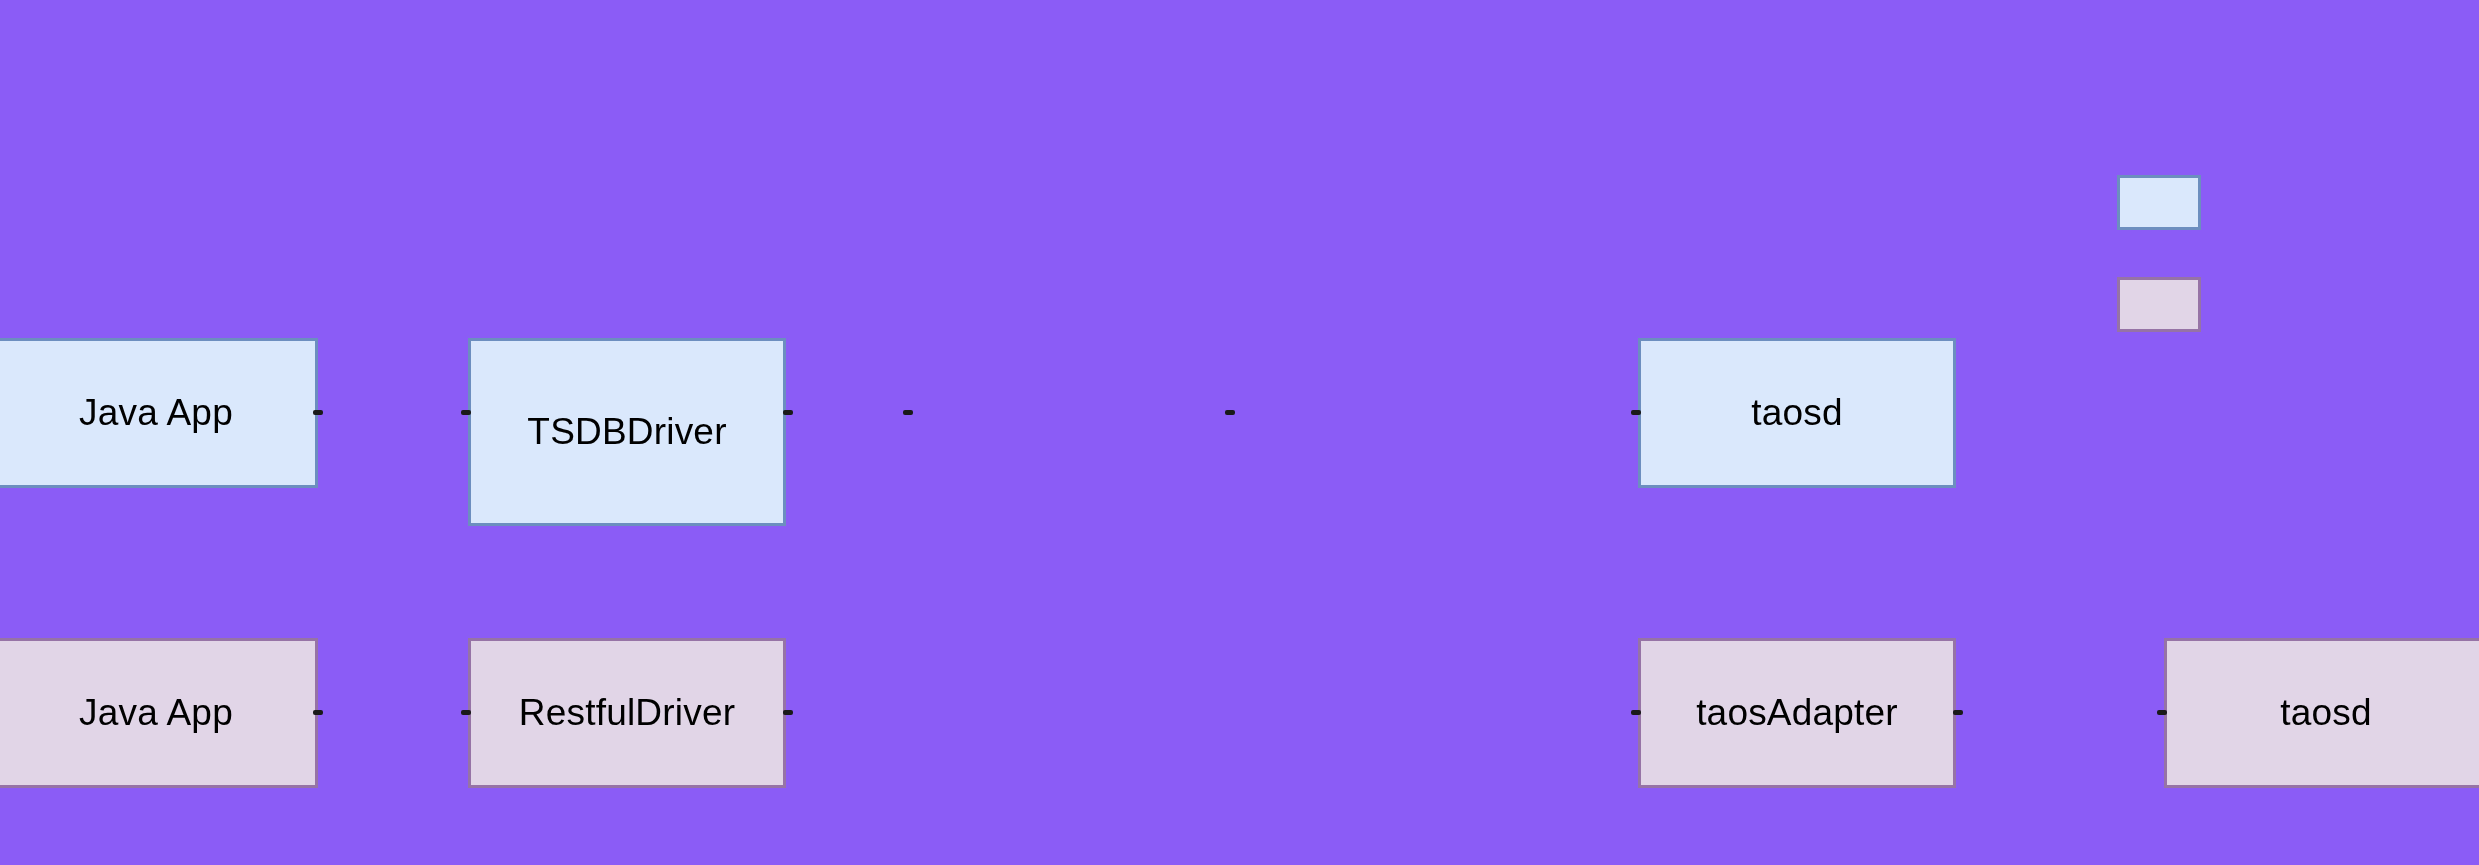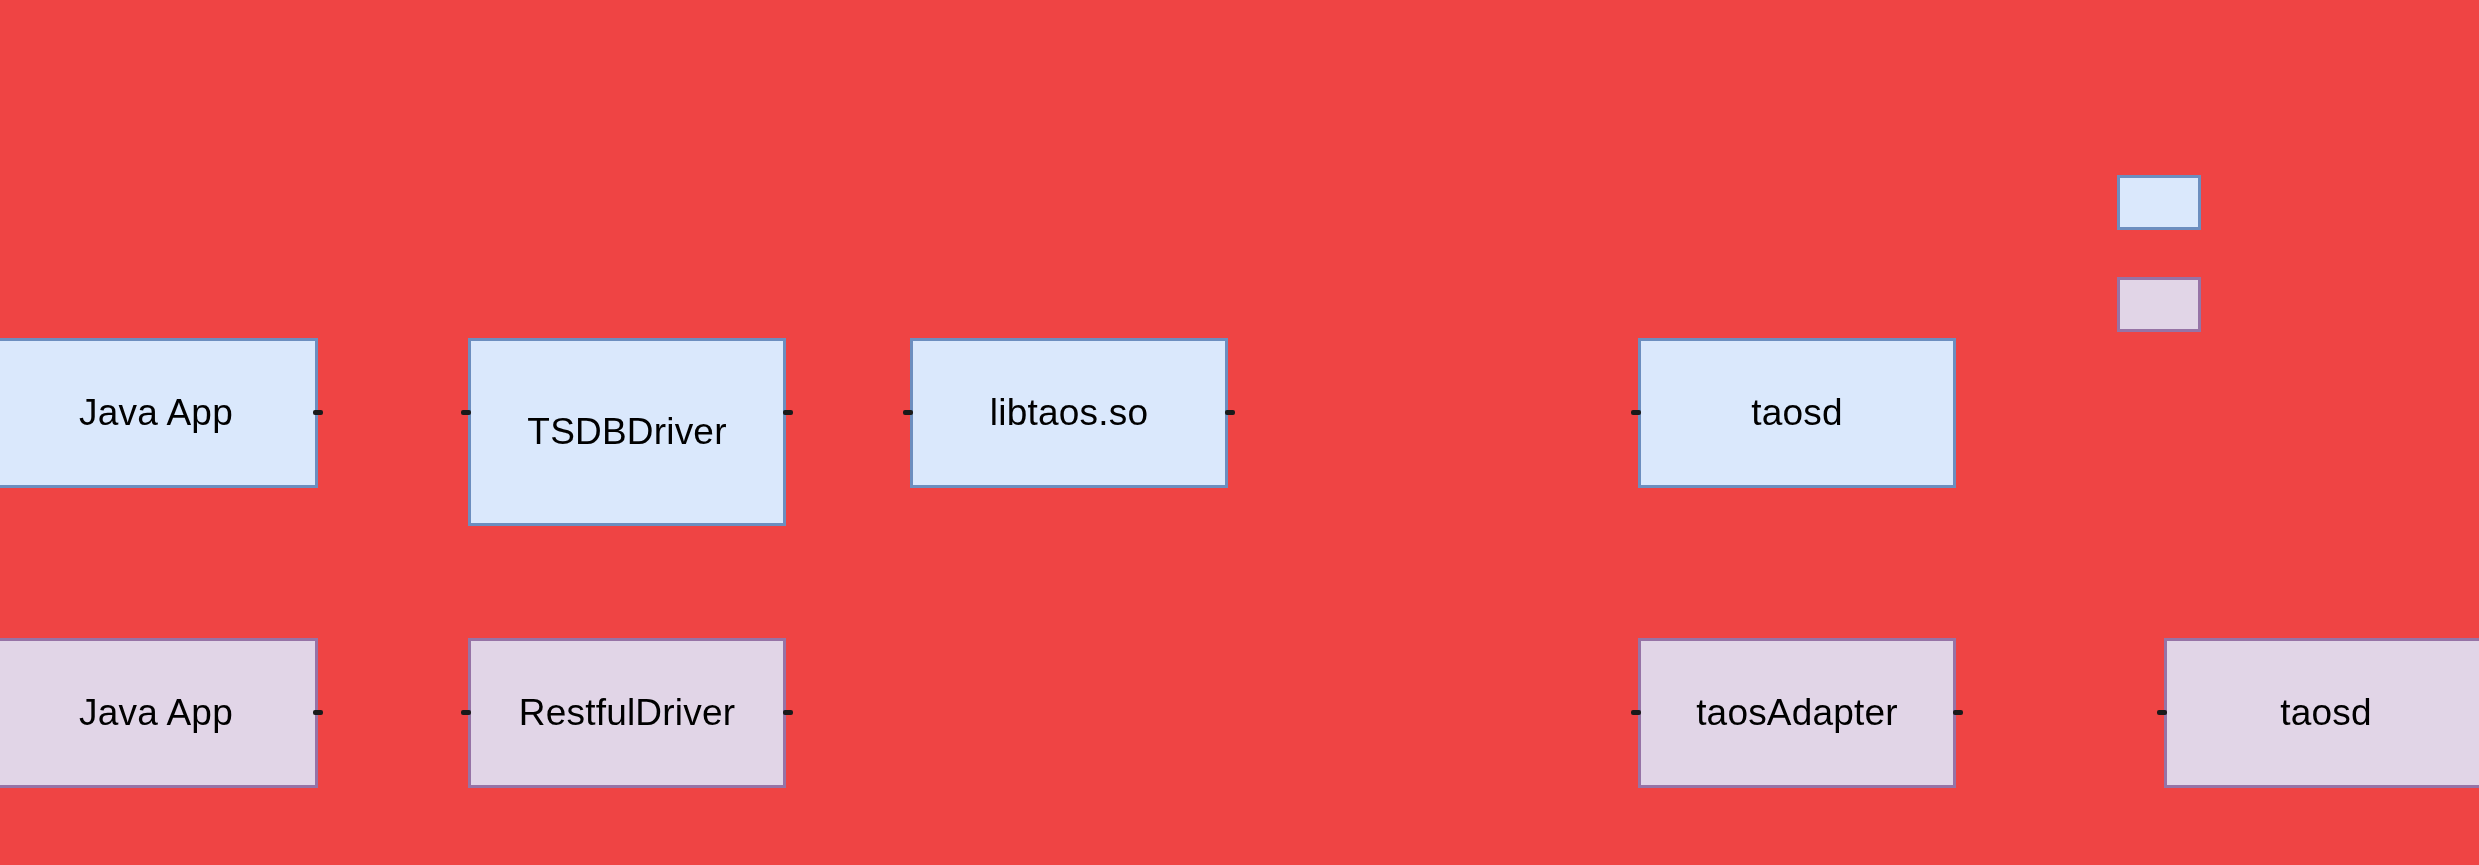--- a/index.html
+++ b/index.html
@@ -8,21 +8,21 @@
     padding: 0;
     background: #ffffff;
   }
   body {
     font-family: "Liberation Sans", sans-serif;
   }
   #canvas {
     position: relative;
     width: 2479px;
     height: 865px;
-    background: #ef4444;
+    background: #8b5cf6;
     overflow: hidden;
   }
   .node {
     position: absolute;
     box-sizing: border-box;
     display: flex;
     align-items: center;
     justify-content: center;
     border-style: solid;
     border-width: 3px;
@@ -69,23 +69,20 @@
 <div id="canvas">
 
   <div class="node native" style="left:-6px; top:338px; width:324px; height:150px;">
     <span>Java App</span>
   </div>
 
   <div class="node native" style="left:468px; top:338px; width:318px; height:188px;">
     <span>TSDBDriver</span>
   </div>
 
-  <div class="node native" style="left:910px; top:338px; width:318px; height:150px;">
-    <span>libtaos.so</span>
-  </div>
 
   <div class="node native" style="left:1638px; top:338px; width:318px; height:150px;">
     <span>taosd</span>
   </div>
 
   <div class="stub" style="left:313px; top:410px; width:10px;"></div>
   <div class="stub" style="left:461px; top:410px; width:10px;"></div>
   <div class="stub" style="left:783px; top:410px; width:10px;"></div>
   <div class="stub" style="left:903px; top:410px; width:10px;"></div>
   <div class="stub" style="left:1225px; top:410px; width:10px;"></div>

